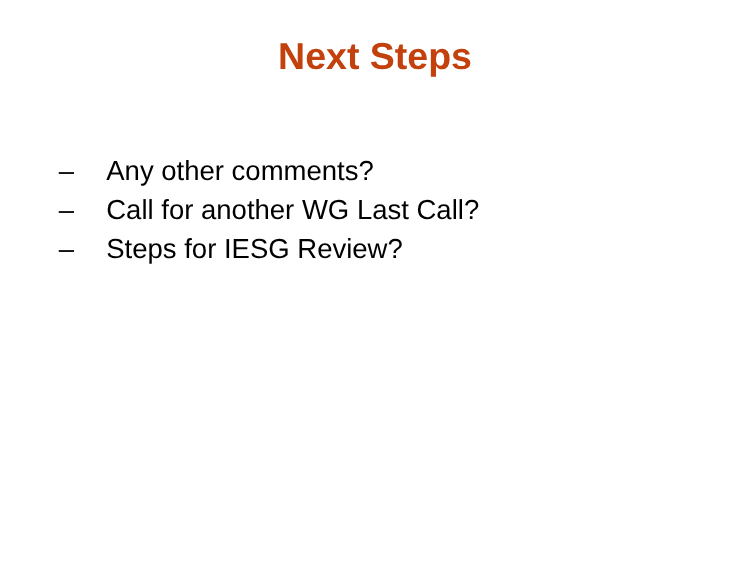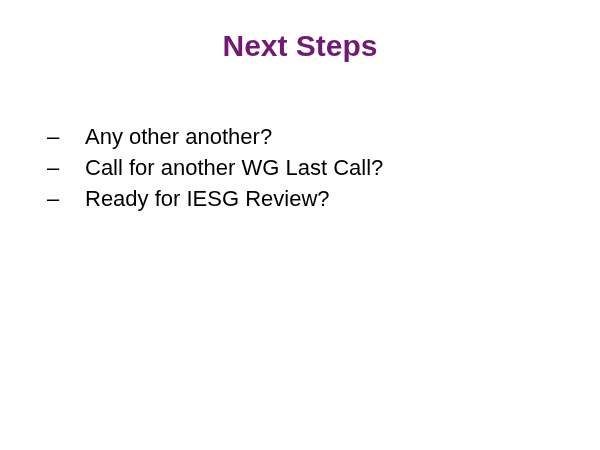--- a/index.html
+++ b/index.html
@@ -26,21 +26,21 @@
 
   .slide-title {
     position: absolute;
     left: 0;
     top: 28px;
     width: 600px;
     text-align: center;
     font-family: "Liberation Sans", sans-serif;
     font-size: 30px;
     font-weight: bold;
-    color: #701a75;
+    color: #c2410c;
     line-height: 36px;
     letter-spacing: 0px;
     white-space: nowrap;
   }
 
   .body-list {
     position: absolute;
     left: 47px;
     top: 121px;
     margin: 0;
@@ -80,28 +80,28 @@
 <body>
 
 <div class="slide">
 
   <div class="slide-title">Next Steps</div>
 
   <ul class="body-list">
 
     <li class="body-item">
       <span class="bullet-marker">–</span>
-      <span class="bullet-text">Any other another?</span>
+      <span class="bullet-text">Any other comments?</span>
     </li>
 
     <li class="body-item">
       <span class="bullet-marker">–</span>
       <span class="bullet-text">Call for another WG Last Call?</span>
     </li>
 
     <li class="body-item">
       <span class="bullet-marker">–</span>
-      <span class="bullet-text">Ready for IESG Review?</span>
+      <span class="bullet-text">Steps for IESG Review?</span>
     </li>
 
   </ul>
 
 </div>
 
 </body></html>

